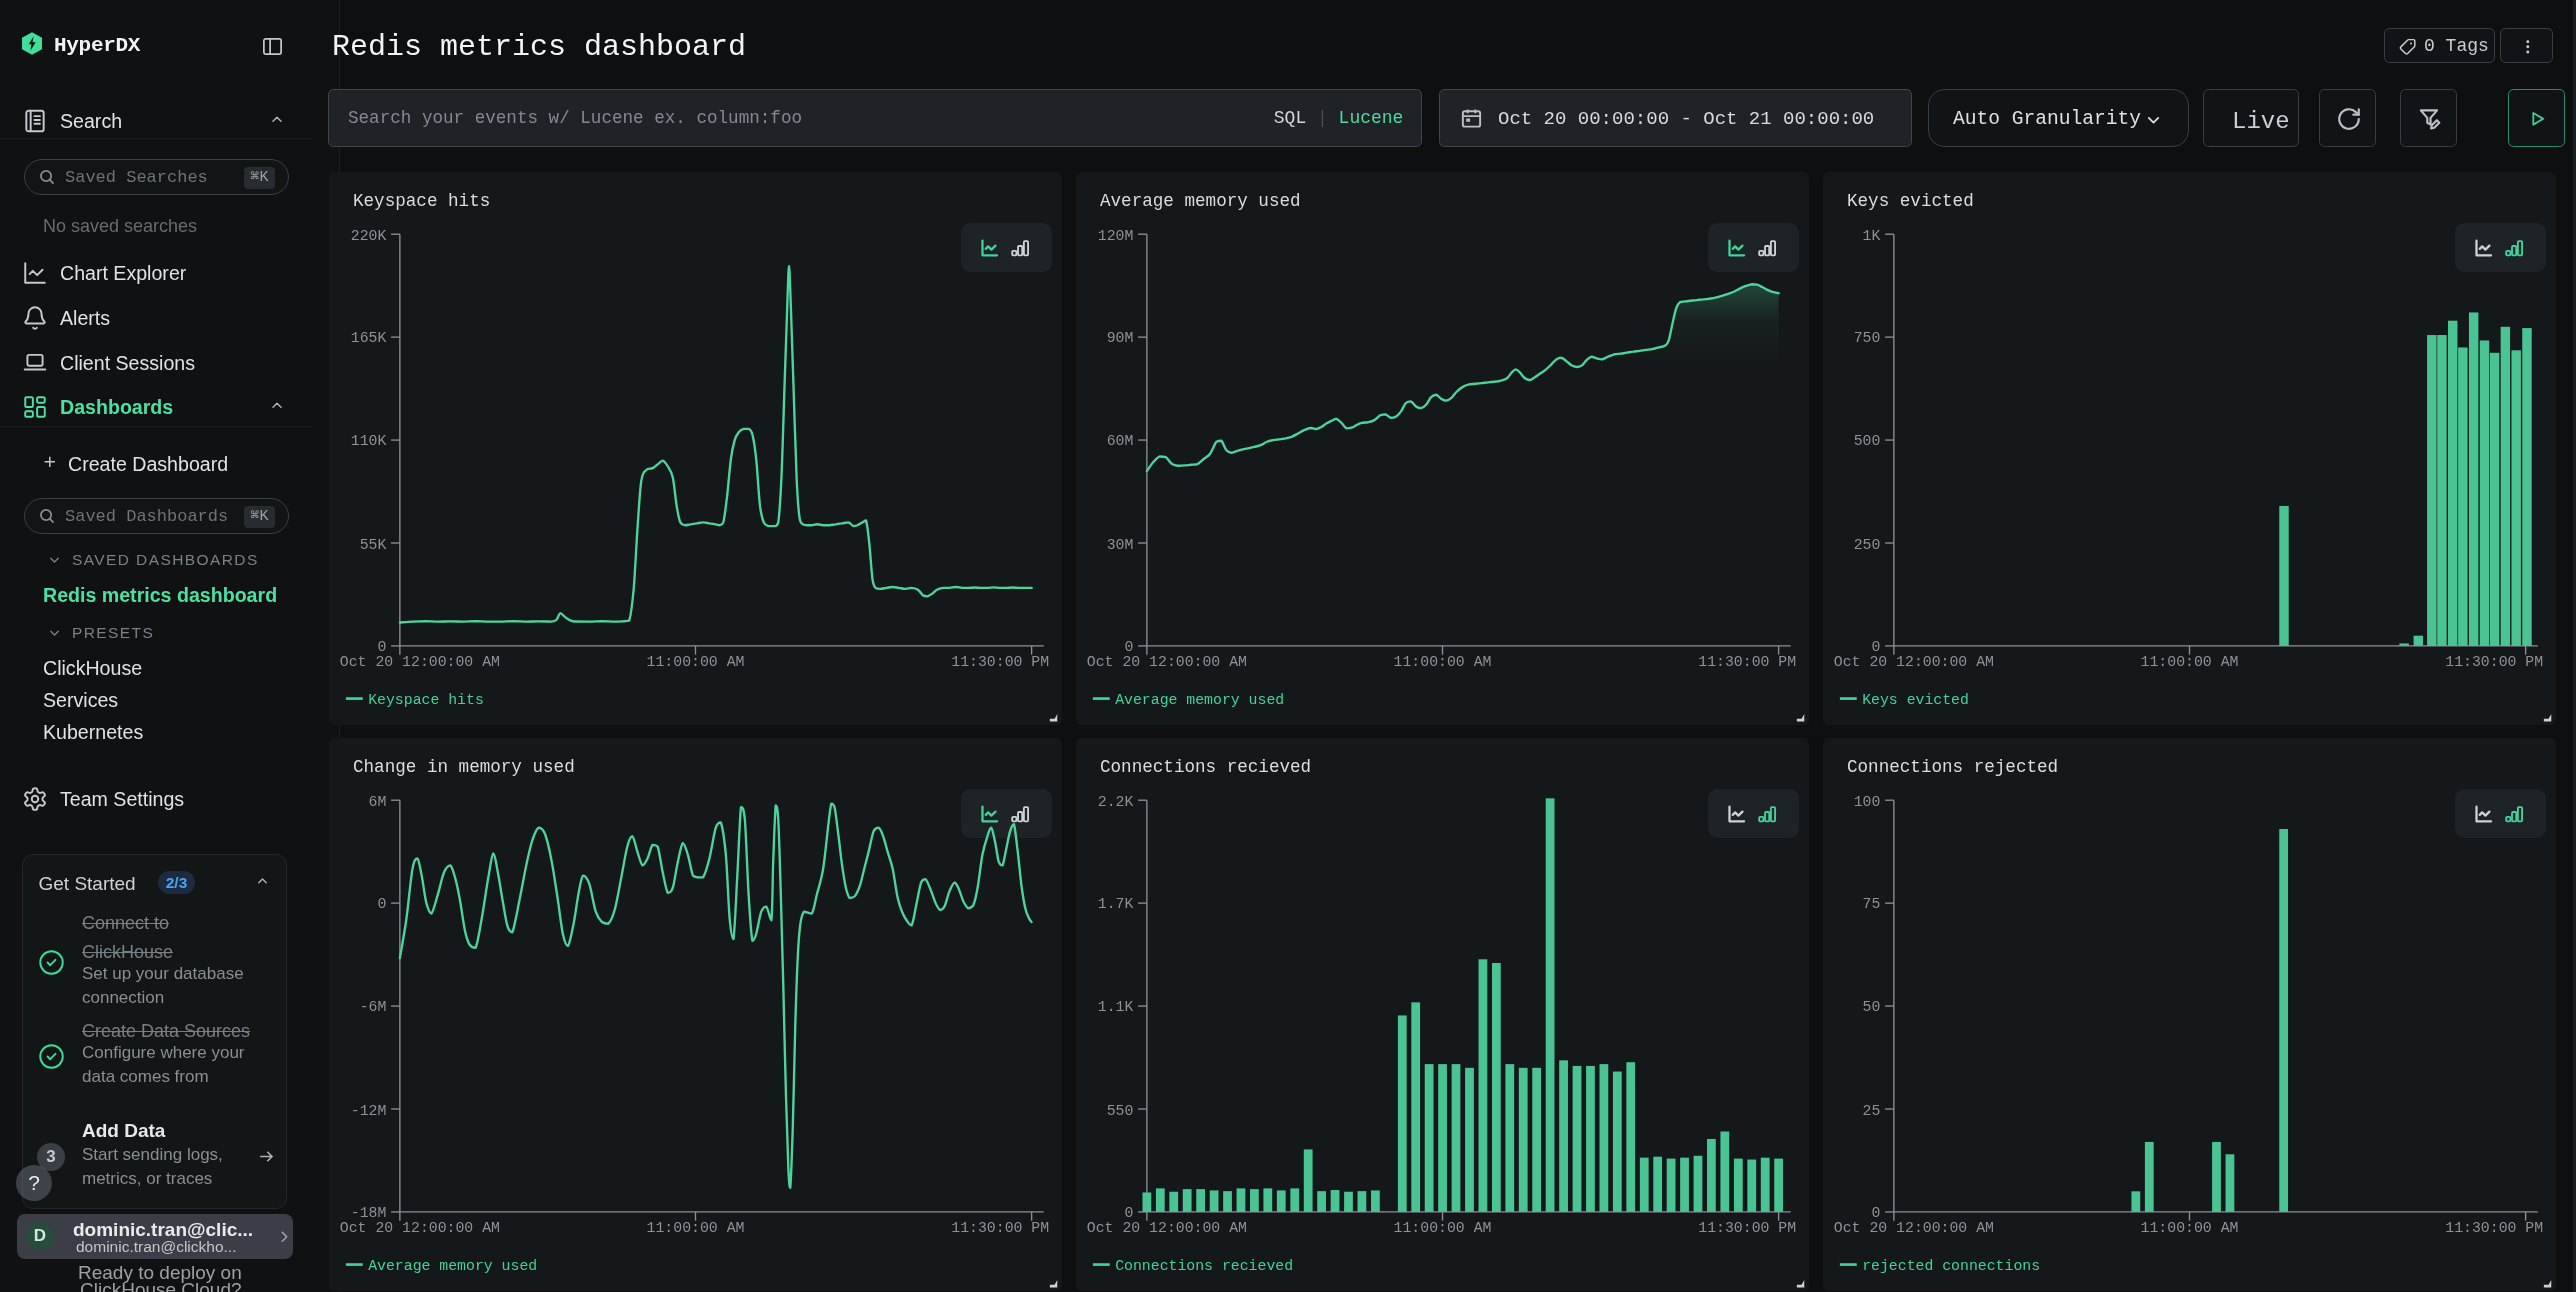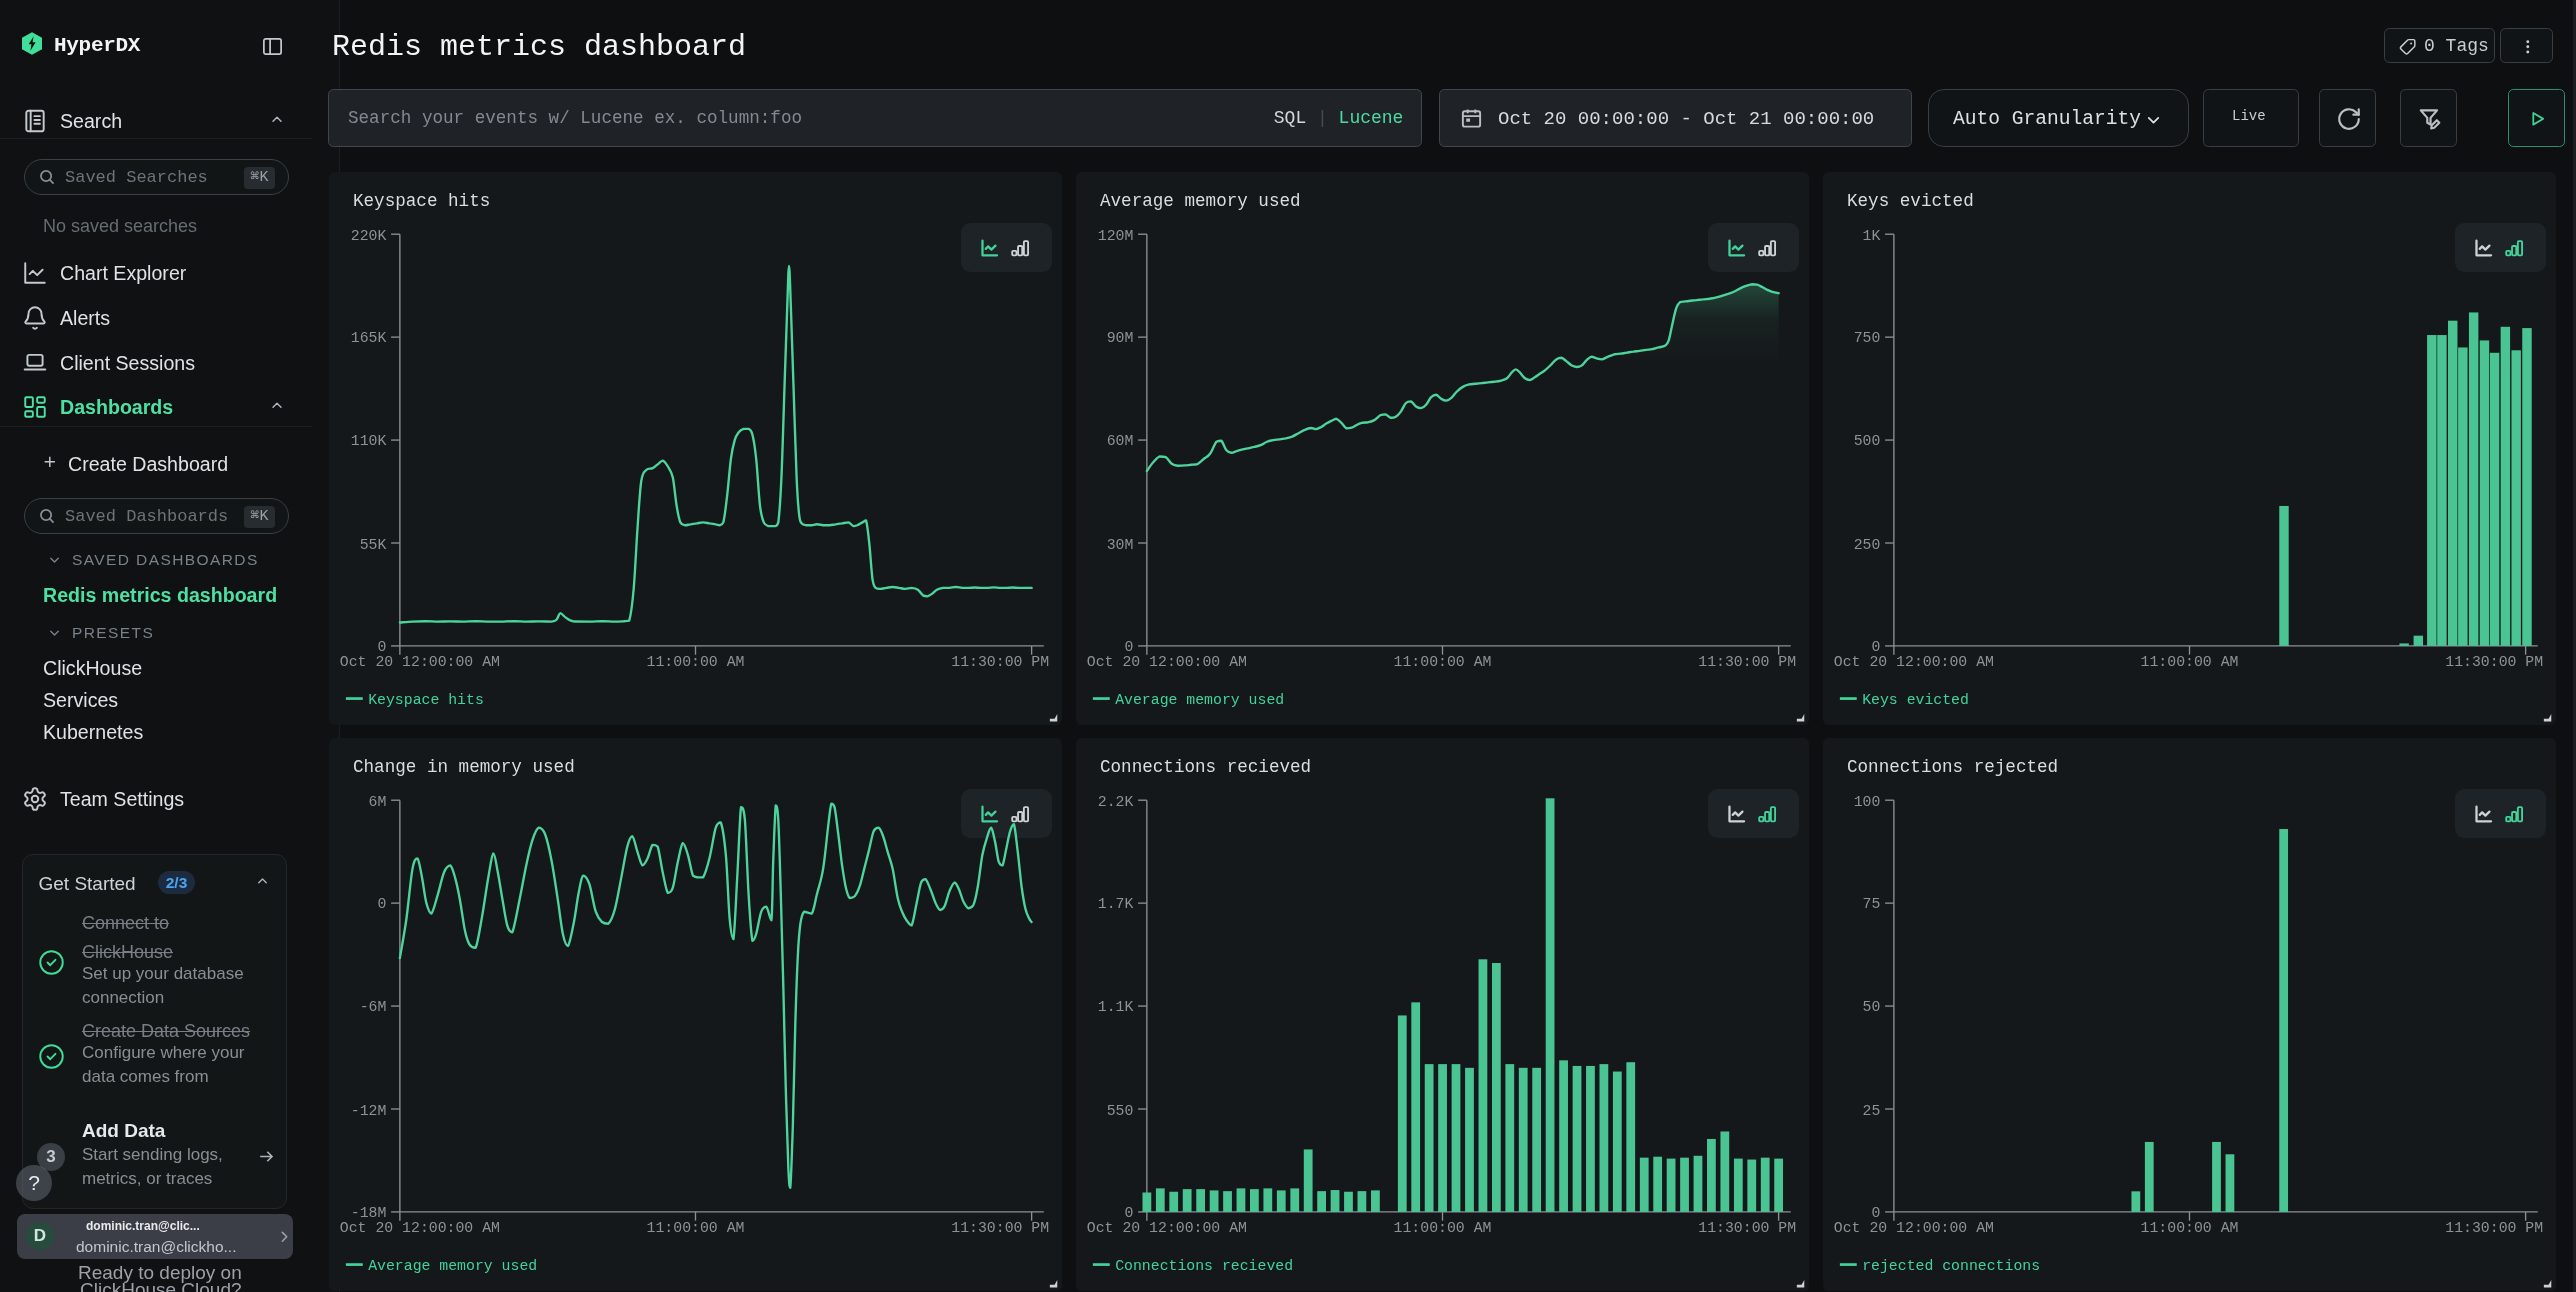--- a/index.html
+++ b/index.html
@@ -19,21 +19,21 @@
 .gstitle{position:absolute;left:15.5px;top:17.6px;font-size:19px;font-weight:400;color:#ced2d6}
 .gsbadge{position:absolute;left:135px;top:16px;width:37px;height:23px;background:#1c2b3f;border-radius:11.5px;color:#4ba4f0;font-size:15.5px;font-weight:700;text-align:center;line-height:23px}
 .gst{position:absolute;left:59px;font-size:18px;color:#787f86;line-height:29px}
 .gst.b{font-weight:700}
 .strike{text-decoration:line-through}
 .gss{position:absolute;left:59px;font-size:17px;color:#878e94;line-height:23.6px}
 .numc{position:absolute;left:14px;top:288px;width:28px;height:28px;border-radius:14px;background:#3a3f45;color:#c6cbd0;font-size:17px;font-weight:700;text-align:center;line-height:28px}
 #help{position:absolute;left:16px;top:1165px;width:36px;height:36px;border-radius:18px;background:rgba(99,106,114,0.55);color:#e8eaec;font-size:21px;text-align:center;line-height:36px}
 #userpill{position:absolute;left:17px;top:1214px;width:276px;height:45px;background:#3b3e46;border-radius:8px}
 #avatar{position:absolute;left:8.8px;top:8px;width:28px;height:28px;border-radius:14px;background:#274c3d;color:#cfe8dc;font-weight:700;font-size:17px;text-align:center;line-height:28px}
-.uname{position:absolute;left:69px;top:4.7px;font-size:12px;font-weight:700;color:#e8eaec}
+.uname{position:absolute;left:56px;top:4.7px;font-size:19px;font-weight:700;color:#e8eaec}
 .umail{position:absolute;left:59px;top:24px;font-size:15.5px;color:#c2c7cb}
 .ready1{position:absolute;left:78px;top:1262px;font-size:19px;color:#9ba1a7}
 .ready2{position:absolute;left:80px;top:1279px;font-size:19px;color:#9ba1a7}
 .title{position:absolute;left:332px;top:30px;font-size:30px;color:#f2f4f5}
 .btn{position:absolute;border:1.4px solid #383e44;border-radius:5.4px;color:#c9ced2;font-size:18px;background:#111416}
 .inputbox{position:absolute;background:#1f2327;border:1.4px solid #41464d;border-radius:5.4px}
 .panel{position:absolute;background:#15181a;border-radius:5.4px}
 .ptitle{position:absolute;left:24px;top:19px;font-size:17.6px;color:#dadde0}
 .iconbox{position:absolute;width:91px;height:49px;background:#1e2328;border-radius:9.5px}
 .chart{position:absolute;left:0;top:0}
@@ -197,21 +197,21 @@
     </svg>
     <span class="mono" style="position:absolute;left:58px;top:18px;font-size:19px;color:#d6dadd">Oct 20 00:00:00 - Oct 21 00:00:00</span>
   </div>
 <div class="btn mono" style="left:1928px;top:89px;width:261px;height:58px;border-radius:16px">
     <span style="position:absolute;left:24px;top:18px;font-size:19.6px;color:#dde0e3">Auto Granularity</span>
     <svg style="position:absolute;left:215px;top:20px" width="19" height="19" viewBox="0 0 24 24" fill="none" stroke="#dde0e3" stroke-width="2.2" stroke-linecap="round" stroke-linejoin="round">
       <path d="m6 10 6 6 6-6"></path>
     </svg>
   </div>
 <div class="btn mono" style="left:2203px;top:89px;width:96px;height:58px">
-    <span style="position:absolute;left:28px;top:18px;font-size:14px">Live</span>
+    <span style="position:absolute;left:28px;top:18px;font-size:24px">Live</span>
   </div>
 <div class="btn" style="left:2319px;top:89px;width:57px;height:58px">
     <svg style="position:absolute;left:15.5px;top:16px" width="26" height="26" viewBox="0 0 24 24" fill="none" stroke="#b9bfc4" stroke-width="2" stroke-linecap="round" stroke-linejoin="round">
       <path d="M21 12a9 9 0 1 1-2.64-6.36L21 8"></path>
       <path d="M21 3v5h-5"></path>
     </svg>
   </div>
 <div class="btn" style="left:2400px;top:89px;width:57px;height:58px">
     <svg style="position:absolute;left:15.5px;top:16px" width="26" height="26" viewBox="0 0 24 24" fill="none" stroke="#b9bfc4" stroke-width="2" stroke-linecap="round" stroke-linejoin="round">
       <path d="M3.5 4h15l-6 7v6.2l-3-1.7v-4.5l-6-7z"></path>

